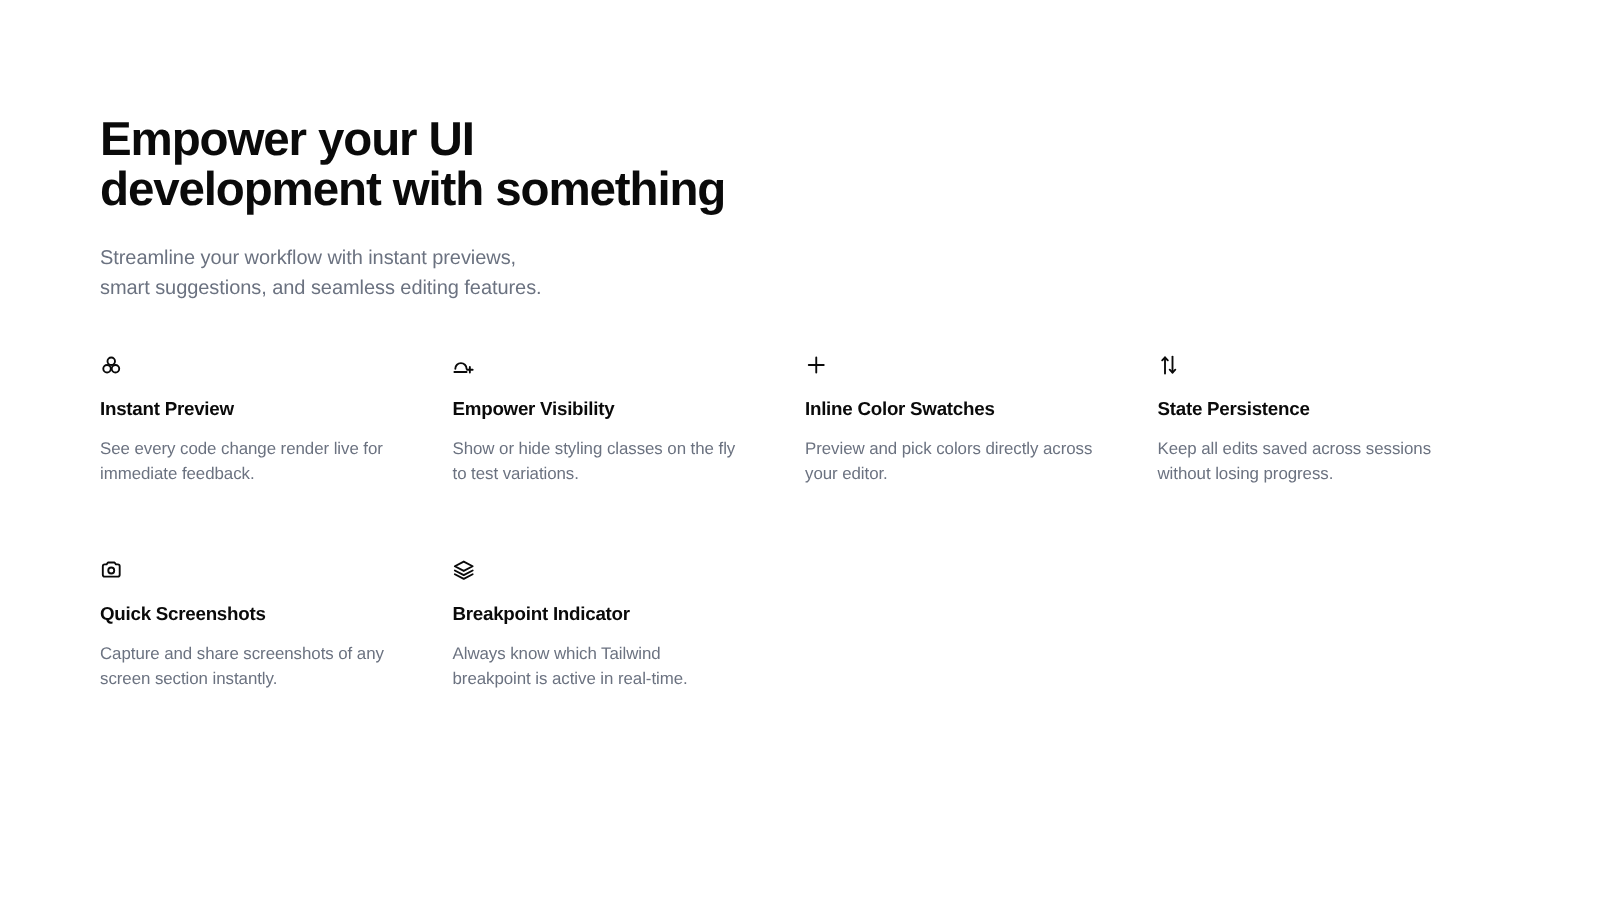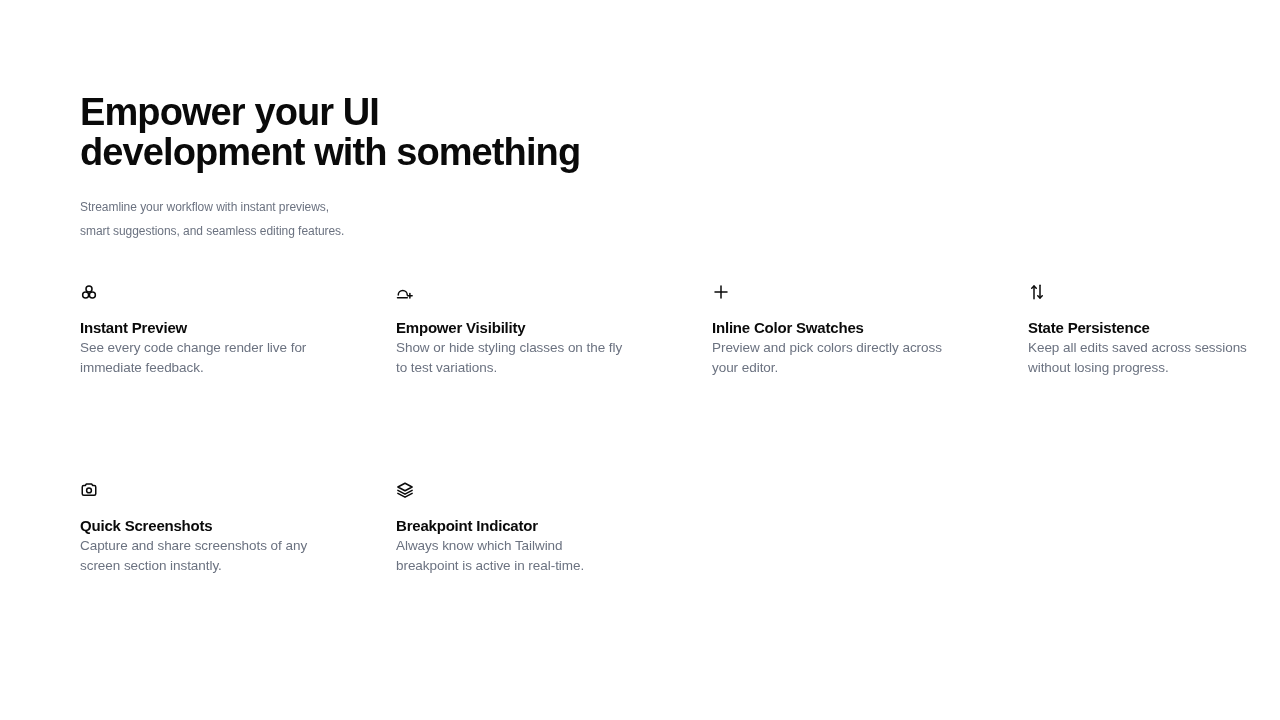--- a/index.html
+++ b/index.html
@@ -37,40 +37,39 @@
     font-size: 38px;
     line-height: 40px;
     font-weight: 700;
     letter-spacing: -0.9px;
     color: #0a0a0a;
     white-space: pre-line;
   }
 
   .hero-sub {
     margin-top: 23px;
-    font-size: 12px;
+    font-size: 16px;
     line-height: 24px;
     font-weight: 400;
     color: #6b7280;
     letter-spacing: -0.05px;
     white-space: pre-line;
   }
 
   
   .grid {
     position: absolute;
     left: 80px;
     top: 283px;
     width: 1128px;
     display: grid;
     grid-template-columns: repeat(4, 282px);
     grid-auto-rows: 164px;
     column-gap: 0px;
     row-gap: 0px;
-    gap: 34px;
   }
 
   .card {
     width: 264px;
   }
 
   .card-icon {
     width: 18px;
     height: 18px;
     display: block;
@@ -86,20 +85,21 @@
   .card-title {
     margin-top: 17px;
     font-size: 15px;
     line-height: 20px;
     font-weight: 700;
     letter-spacing: -0.2px;
     color: #0a0a0a;
   }
 
   .card-desc {
+    margin-top: 11px;
     font-size: 13.5px;
     line-height: 20px;
     font-weight: 400;
     color: #6b7280;
     letter-spacing: -0.05px;
     white-space: pre-line;
   }
 </style>
 </head>
 <body>

